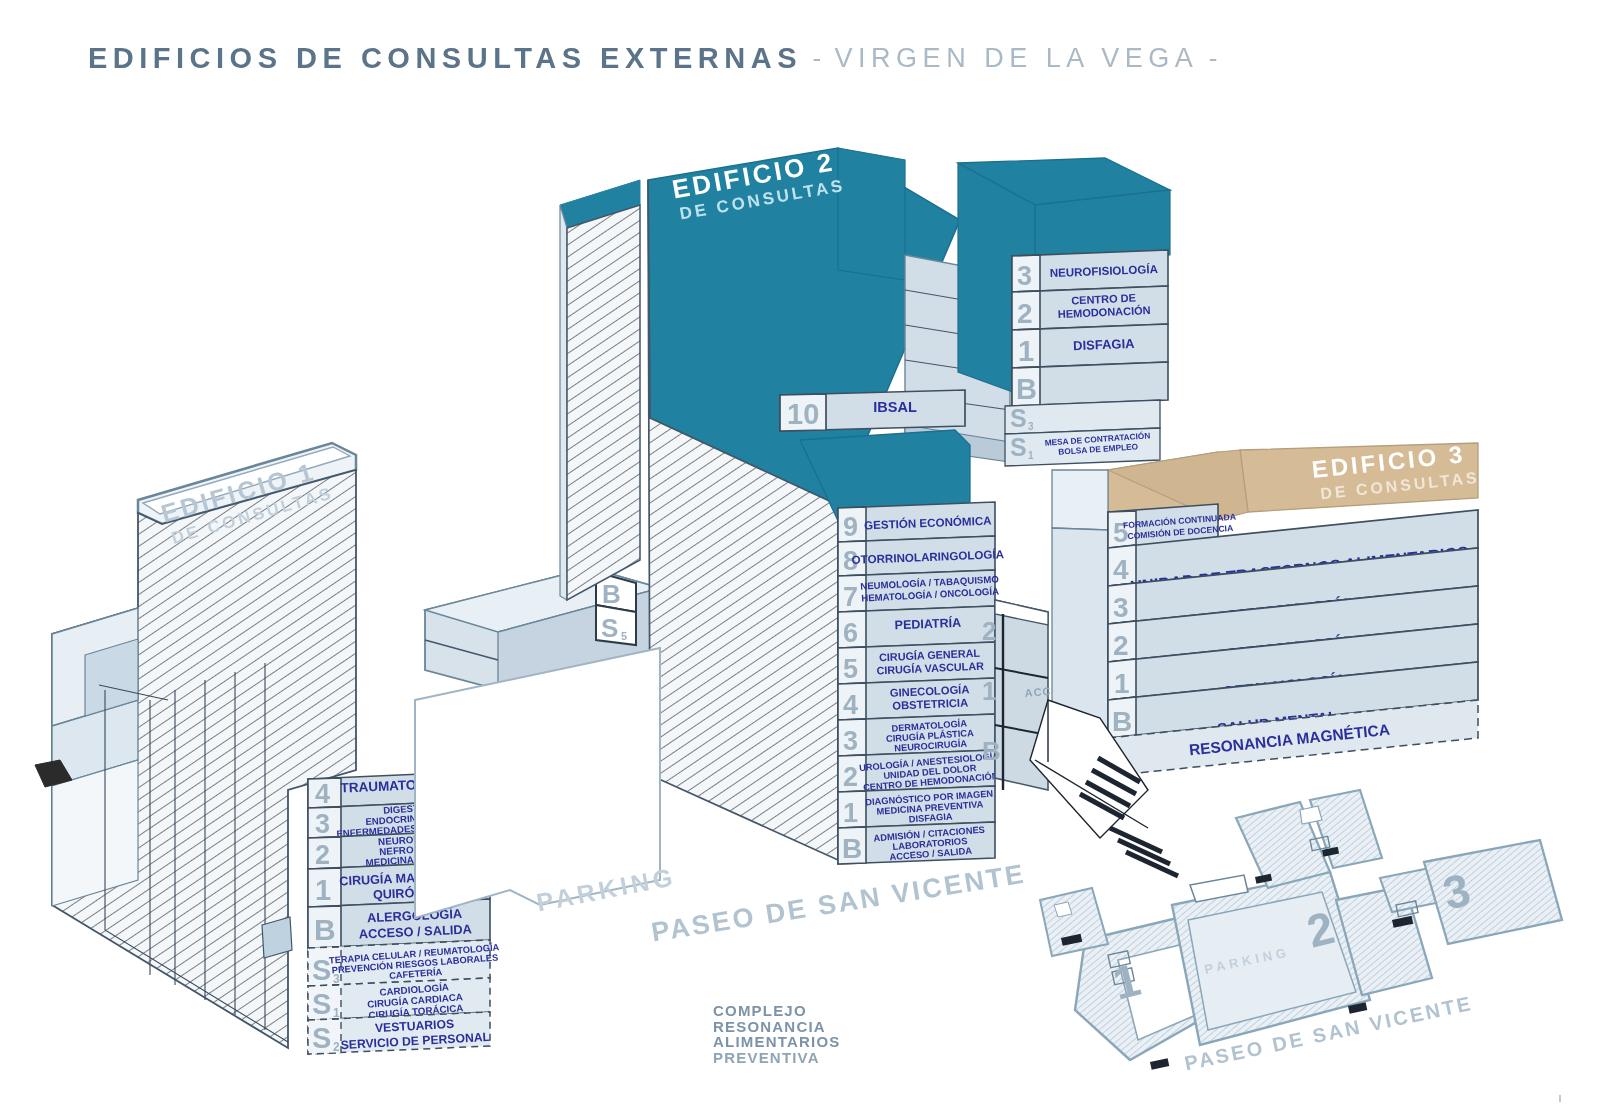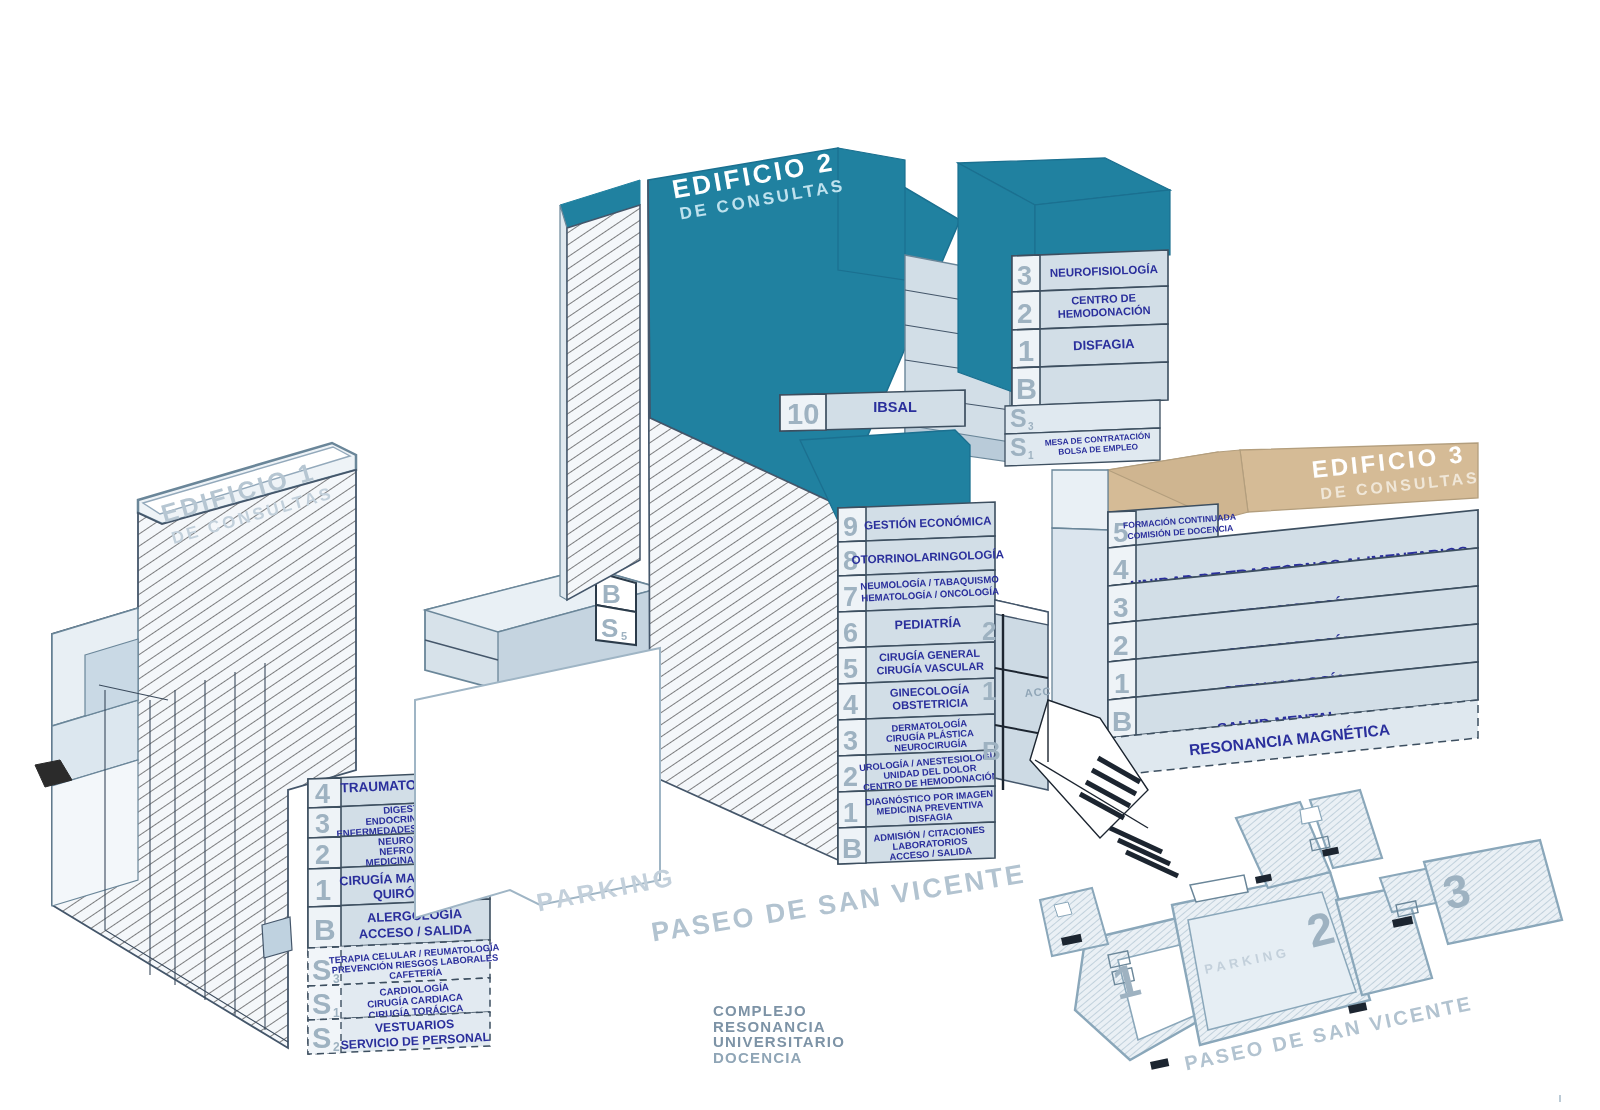--- a/index.html
+++ b/index.html
@@ -42,20 +42,26 @@
   .fl-txt{fill:#2a2f9c;font-weight:bold;}
   .bld-label{font-weight:bold;letter-spacing:3px;}
   .street{fill:#b2c3d0;font-weight:bold;letter-spacing:2.6px;}
   .parking-lbl{fill:#c3d0db;font-weight:bold;letter-spacing:4px;}
 </style>
 </head>
 <body>
 
 <div id="stage">
 
+  <div class="title-wrap">
+    <span class="title-main">EDIFICIOS DE CONSULTAS EXTERNAS</span>
+    <span class="title-dash">-</span>
+    <span class="title-sub">VIRGEN DE LA VEGA</span>
+    <span class="title-dash">-</span>
+  </div>
 
   <svg id="map" viewBox="0 0 1600 1110">
     <defs>
       <pattern id="hatch" width="10" height="10" patternTransform="rotate(56)" patternUnits="userSpaceOnUse">
         <rect width="10" height="10" fill="#f4f7fa"></rect>
         <line x1="0" y1="0" x2="0" y2="10" stroke="#2b2b2b" stroke-width="1.2"></line>
       </pattern>
       <pattern id="hatchPlan" width="5" height="5" patternTransform="rotate(50)" patternUnits="userSpaceOnUse">
         <rect width="5" height="5" fill="#eaf0f5"></rect>
         <line x1="0" y1="0" x2="0" y2="5" stroke="#9fb7c8" stroke-width="1.1"></line>
@@ -475,17 +481,17 @@
 
       <text class="street" x="1330" y="1040" font-size="20" text-anchor="middle" transform="rotate(-12 1330 1040)">PASEO DE SAN VICENTE</text>
     </g>
 
     <line x1="1560" y1="1095" x2="1560" y2="1102" stroke="#9fb5c5" stroke-width="1.4"></line>
   </svg>
 
   <div class="logo">
     <div>COMPLEJO</div>
     <div>RESONANCIA</div>
-    <div>UNIVERSITARIO</div>
-    <div class="lsq">DOCENCIA</div>
+    <div>ALIMENTARIOS</div>
+    <div class="lsq">PREVENTIVA</div>
   </div>
 
 </div>
 
 </body></html>

